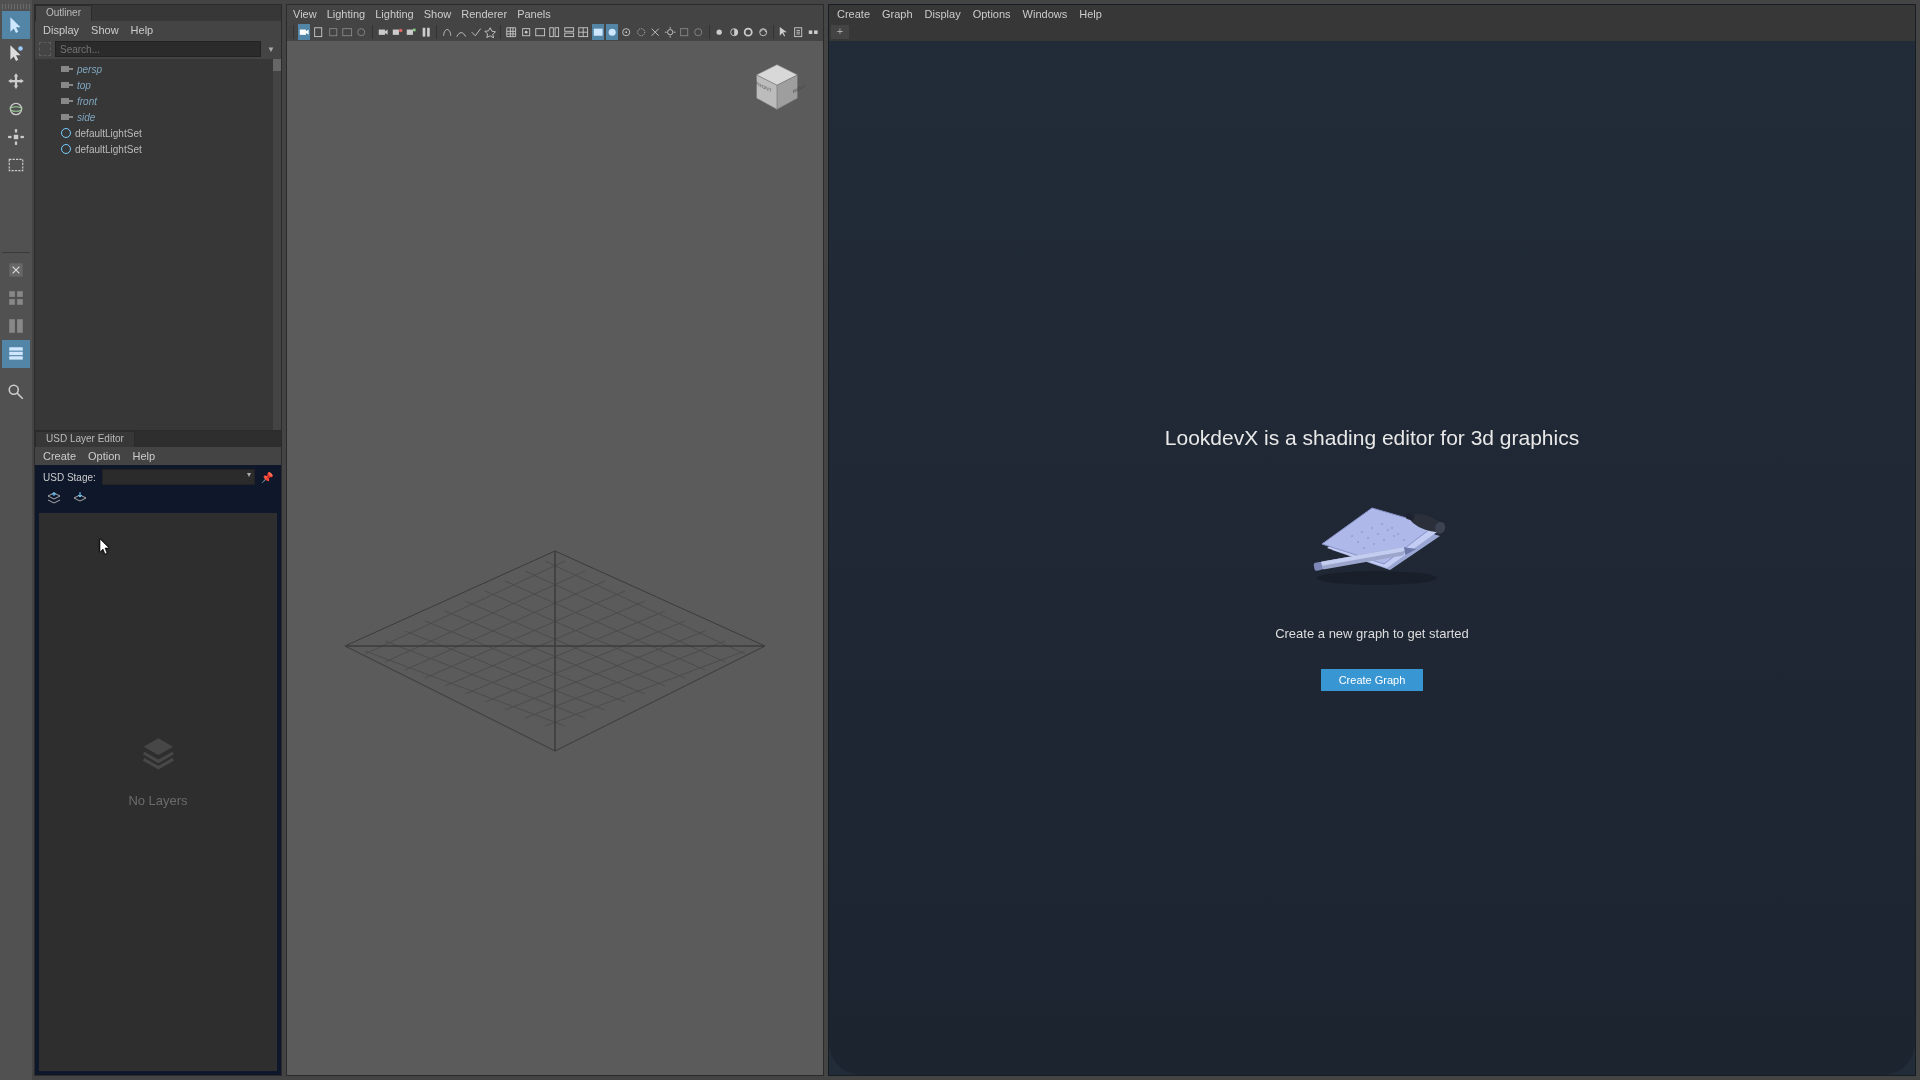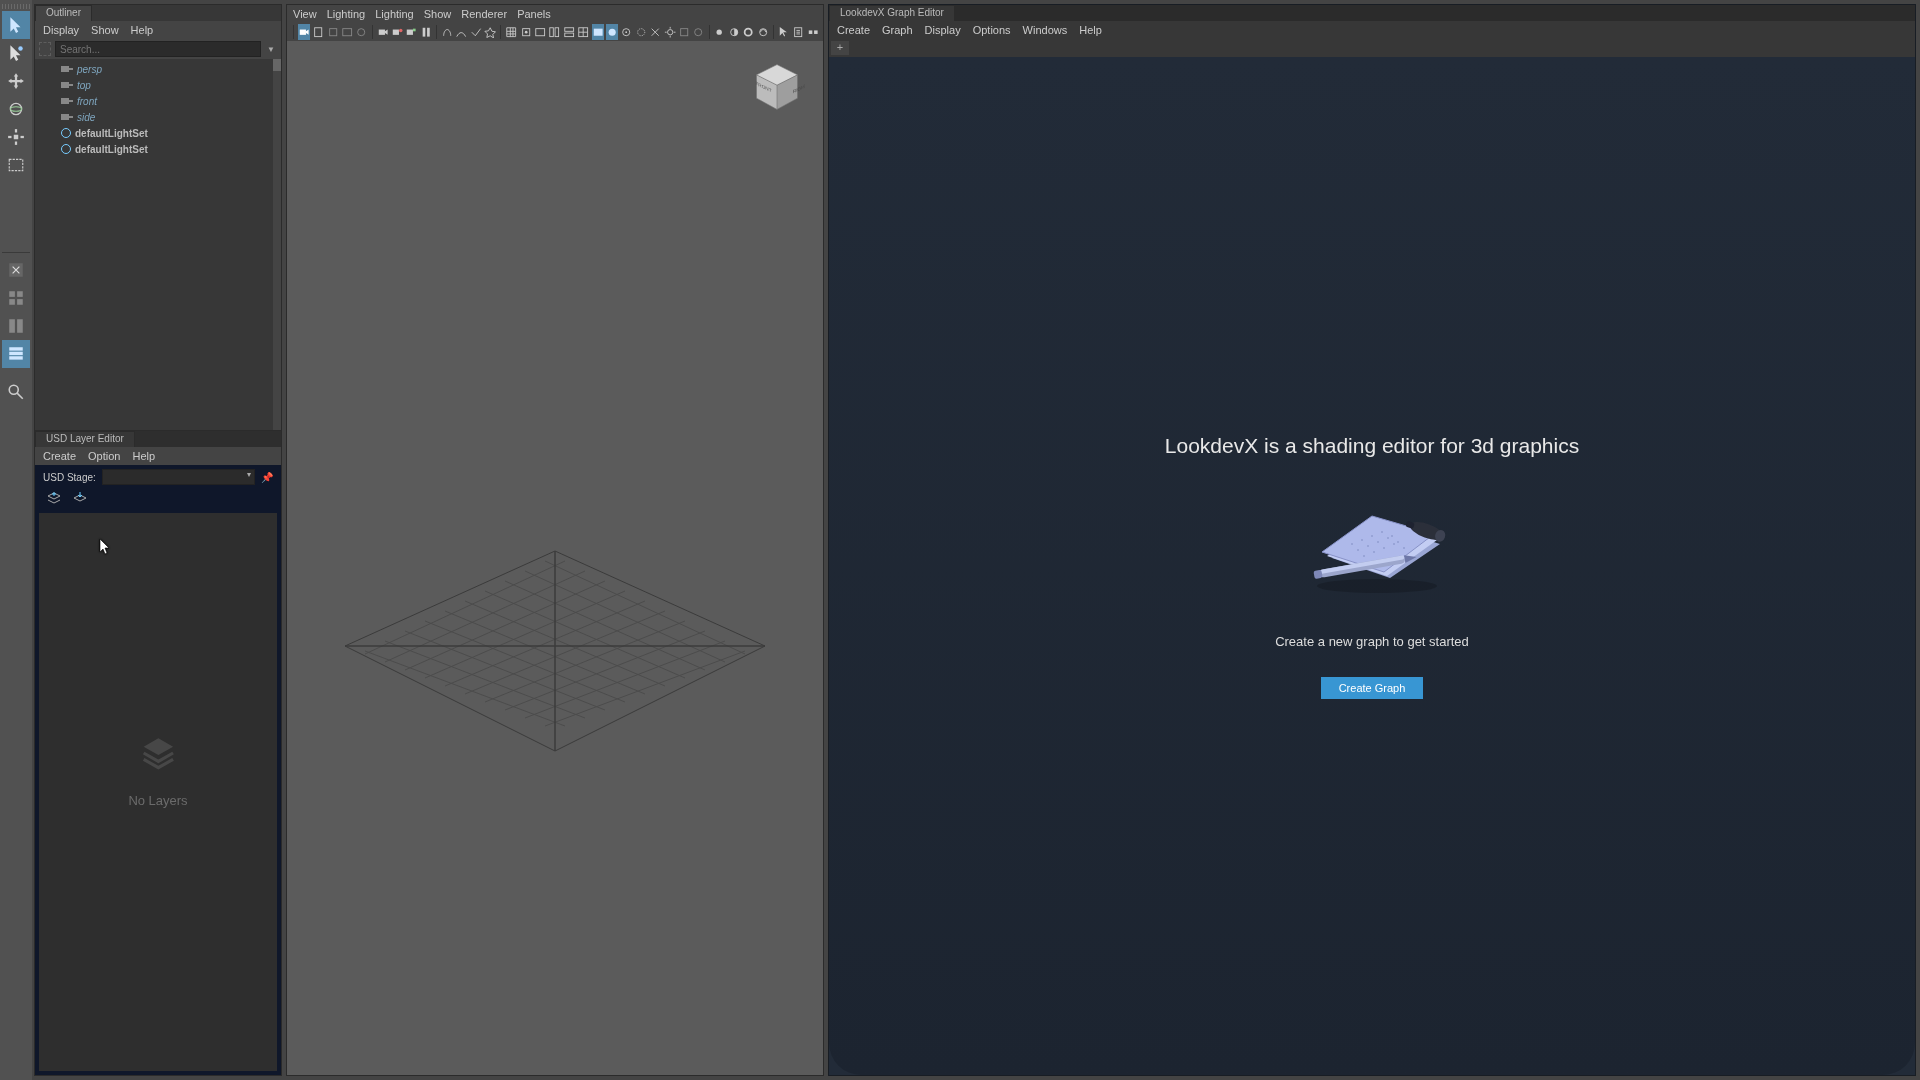--- a/index.html
+++ b/index.html
@@ -22,21 +22,21 @@
 .search-row .hdl { width:12px; height:14px; border:1px dashed #999; opacity:.3;}
 .search-input { flex:1; height:16px; background:#2b2b2b; border:1px solid #222; color:#999; font-size:10px; padding:0 4px; }
 .search-row .dd { width:12px; font-size:8px; color:#aaa; text-align:center;}
 .tree { flex:1; position:relative; background:#373737; overflow:hidden; }
 .tree-inner { position:absolute; left:0; top:0; right:8px; bottom:10px; padding-top:2px;}
 .tree-item { height:16px; display:flex; align-items:center; gap:4px; padding-left:26px; font-size:10px; color:#89a; }
 .tree-item .ico { width:12px; height:10px; }
 .tree-item.cam .ico { background:linear-gradient(#888,#888) 0 2px/8px 6px no-repeat, linear-gradient(#888,#888) 8px 4px/4px 2px no-repeat; }
 .tree-item.set .ico { border:1px solid #7cf; border-radius:50%; width:10px; height:10px;}
 .tree-item .txt { color:#7fa6bf; font-style:italic;}
-.tree-item.set .txt { color:#bbb; font-style:normal;font-weight:bold;}
+.tree-item.set .txt { color:#bbb; font-style:normal;}
 .tree .vscroll { position:absolute; right:0; top:0; width:8px; bottom:10px; background:#444;}
 .tree .vscroll .thumb { width:8px; background:#666; }
 .tree .hscroll { position:absolute; left:0; bottom:0; right:8px; height:10px; background:#444;}
 .tree .hscroll .lar,.tree .hscroll .rar { width:8px; height:10px; font-size:8px; color:#aaa; position:absolute; top:-1px;}
 .tree .hscroll .lar{left:0} .tree .hscroll .rar{right:0}
 .tree .hscroll .track { position:absolute; left:10px; right:10px; top:2px; height:6px; background:#666; border-radius:3px;}
 
 
 .usd { position:absolute; left:34px; top:430px; width:248px; bottom:4px; background:#0f172a; border:1px solid #2b2b2b; display:flex; flex-direction:column;}
 .usd .panel-tab { background:#2e2e2e;}
@@ -480,23 +480,20 @@
         <path d="M30 28 L52 17 L52 42 L30 54 Z" fill="#9e9e9e"></path>
         <path d="M30 6 L52 17 L30 28 L8 17 Z M8 17 L8 42 L30 54 L30 28 M52 17 L52 42 L30 54" fill="none" stroke="#6b6b6b" stroke-width=".6"></path>
       </g>
       <text x="17" y="38" font-size="5" fill="#555" transform="skewY(26) translate(-10 -14)">FRONT</text>
       <text x="33" y="38" font-size="5" fill="#444" transform="skewY(-26) translate(14 22)">RIGHT</text>
     </svg>
   </div>
 </div>
 
 <div class="lookdev">
-  <div class="panel-tab">
-      <span>LookdevX Graph Editor</span>
-    </div>
   <div class="ld-menu">
     <span>Create</span>
     <span>Graph</span>
     <span>Display</span>
     <span>Options</span>
     <span>Windows</span>
     <span>Help</span>
   </div>
   <div class="ld-tabs">
     <div class="ld-add">+</div>

